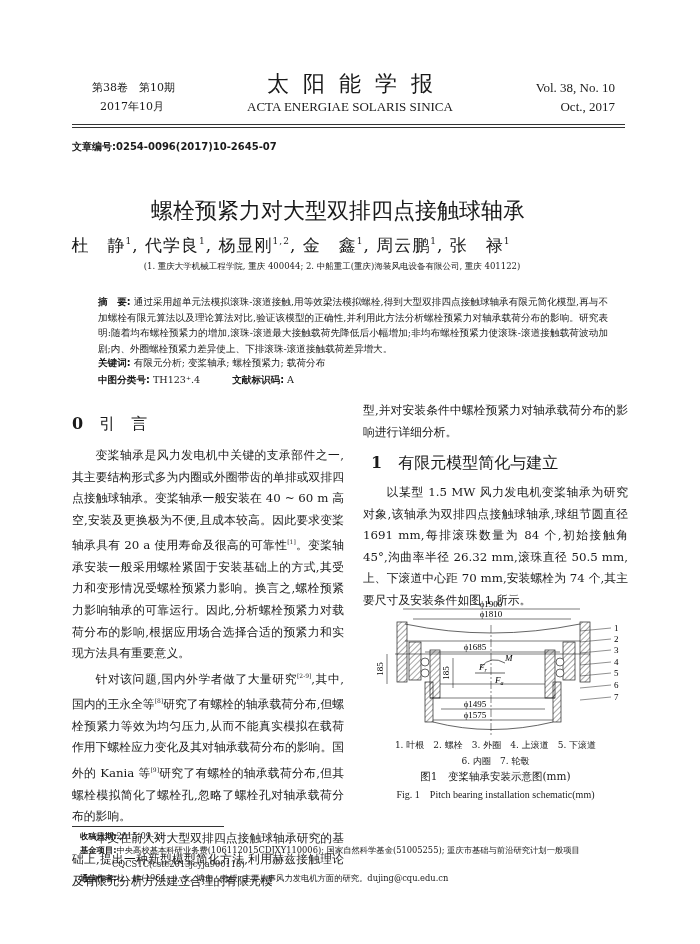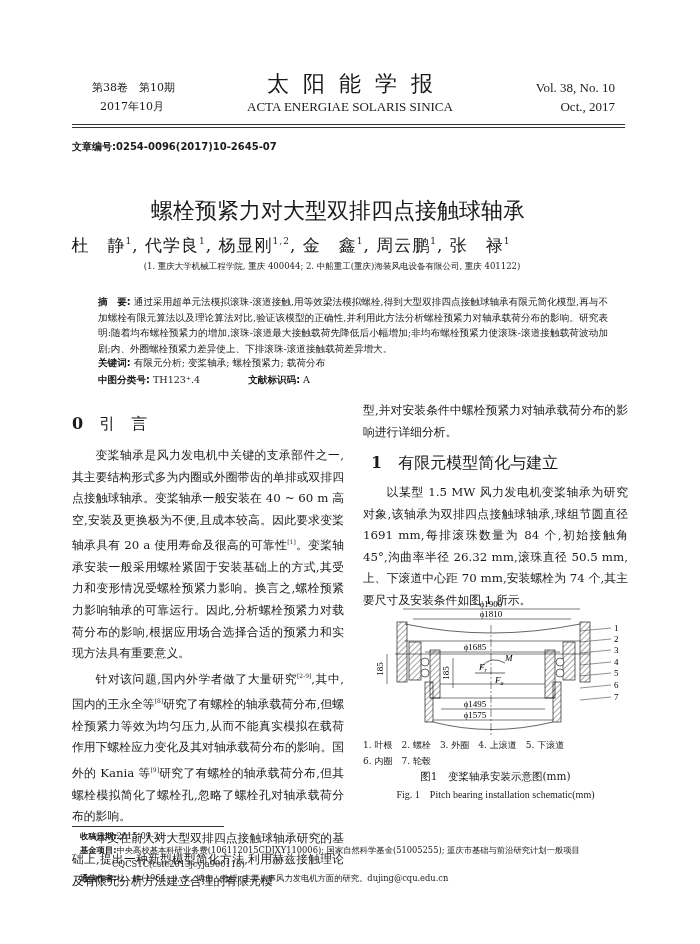--- a/index.html
+++ b/index.html
@@ -17,33 +17,33 @@
   .artno { left:72px; top:140px; font-size:10px; font-weight:bold; font-family:"DejaVu Sans", sans-serif; }
   .title { left:0; width:676px; top:152px; text-align:center; font-family:"DejaVu Sans", sans-serif;
            font-size:22px; line-height:30px; font-weight:500;margin-top:44px; }
   .authors { left:0; width:582px; top:234px; text-align:center; font-size:17px; letter-spacing:1px; }
   .authors sup { font-size:9px; }
   .affil { left:0; width:664px; top:261px; text-align:center; font-size:8.5px; }
   .abstract { left:98px; width:510px; top:294px; font-size:9.6px; line-height:15.5px; text-align:justify; }
   .abstract b, .kw b, .cls b { font-family:"DejaVu Sans", sans-serif; font-weight:bold; }
   .kw { left:98px; top:357px; font-size:9.6px; }
   .cls { left:98px; top:374px; font-size:9.6px; }
-  .cls .lid { margin-left:45px; }
+  .cls .lid { margin-left:29px; }
   .col { font-size:11.8px; line-height:21.6px; text-align:justify; }
   .colL { left:72px; width:272px; top:445px; }
   .colR { left:363px; width:265px; top:400px; }
   .sec { position:absolute; font-family:"DejaVu Sans", sans-serif; font-size:16px; font-weight:500; }
   .sec .n { font-family:"DejaVu Serif", serif; font-weight:bold; margin-right:16px; }
   .sec0 { left:72px; top:414px; }
   .sec1 { left:363px; top:453px;margin-left:8px; }
   .ind { text-indent:2em; }
   p { margin:0; }
   sup.ref { font-size:6px; }
   .fig { left:375px; top:597px; width:250px; height:140px; }
-  .leg { left:363px; width:265px; top:737px; text-align:left; font-size:9px; line-height:16px; }
+  .leg { left:363px; width:265px; top:737px; text-align:center; font-size:9px; line-height:16px; }
   .cap-cn { left:363px; width:265px; top:770px; text-align:center; font-size:10.5px; }
   .cap-en { left:363px; width:265px; top:788px; text-align:center; font-size:10px; font-family:"Liberation Serif", serif; }
   .fn-rule { left:72px; width:152px; top:826px; border-top:0.8px solid #333; }
   .fn { left:72px; width:560px; font-size:8.3px; line-height:14px; }
   .fn b { font-family:"DejaVu Sans", sans-serif; font-weight:bold;padding-left:8px; }
   .fn1 { top:829px; } .fn2 { top:843px; } .fn3 { top:857px; padding-left:40px; width:520px; } .fn4 { top:871px; }
 </style>
 </head>
 <body>
 

